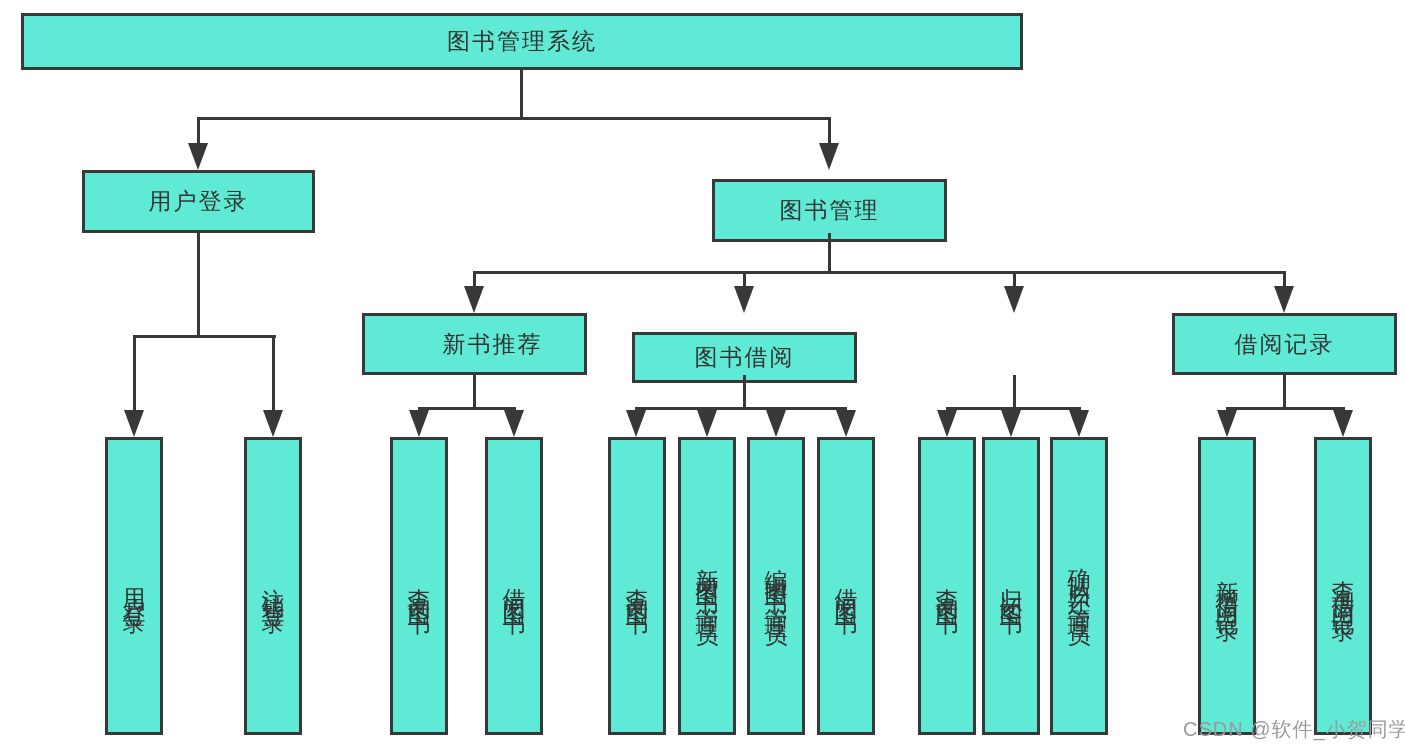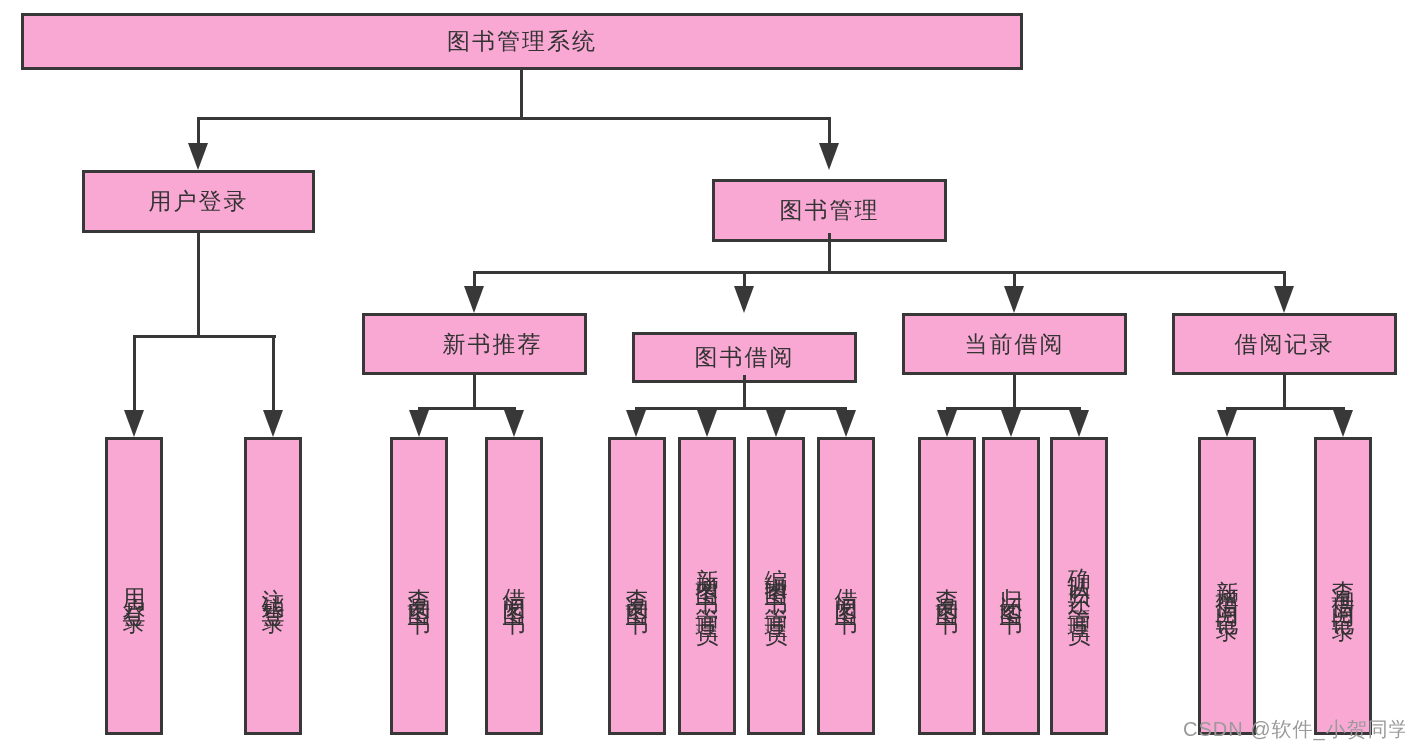--- a/index.html
+++ b/index.html
@@ -8,21 +8,21 @@
     width: 1405px;
     height: 747px;
     background: #ffffff;
     font-family: "Liberation Sans", "DejaVu Sans", sans-serif;
     overflow: hidden;
   }
   .box {
     position: absolute;
     box-sizing: border-box;
     border: 3px solid #383838;
-    background: #f9a8d4;
+    background: #5eead4;
     display: flex;
     align-items: center;
     justify-content: center;
     color: #333333;
     font-size: 23px;
     letter-spacing: 2px;
     white-space: nowrap;
   }
   .vbox {
     writing-mode: vertical-rl;
@@ -85,21 +85,20 @@
   <div class="vline" style="left:743px; top:271px; height:17px;"></div>
   <div class="vline" style="left:1013px; top:271px; height:17px;"></div>
   <div class="vline" style="left:1283px; top:271px; height:17px;"></div>
   <div class="arrow" style="left:464px; top:286px;"></div>
   <div class="arrow" style="left:734px; top:286px;"></div>
   <div class="arrow" style="left:1004px; top:286px;"></div>
   <div class="arrow" style="left:1274px; top:286px;"></div>
 
   <div class="box" style="left:362px; top:313px; width:225px; height:62px;padding-left:36px;">新书推荐</div>
   <div class="box" style="left:632px; top:332px; width:225px; height:51px;">图书借阅</div>
-  <div class="box" style="left:902px; top:313px; width:225px; height:62px;">当前借阅</div>
   <div class="box" style="left:1172px; top:313px; width:225px; height:62px;">借阅记录</div>
 
   <div class="vline" style="left:473px; top:375px; height:35px;"></div>
   <div class="vline" style="left:743px; top:375px; height:35px;"></div>
   <div class="vline" style="left:1013px; top:375px; height:35px;"></div>
   <div class="vline" style="left:1283px; top:375px; height:35px;"></div>
 
   <div class="hline" style="left:418px; top:407px; width:98px;"></div>
   <div class="hline" style="left:635px; top:407px; width:212px;"></div>
   <div class="hline" style="left:946px; top:407px; width:135px;"></div>

